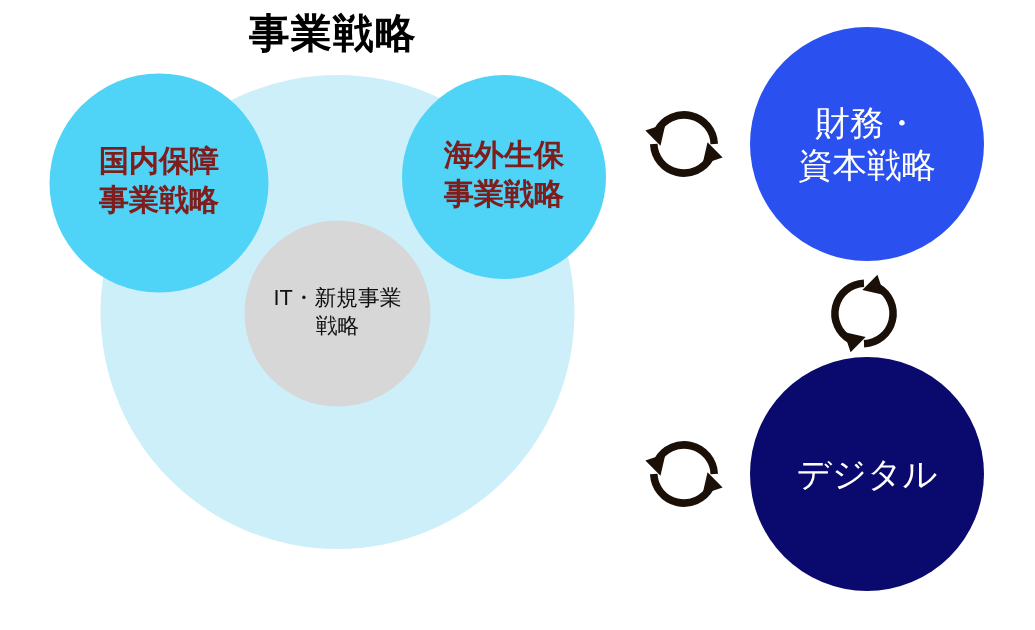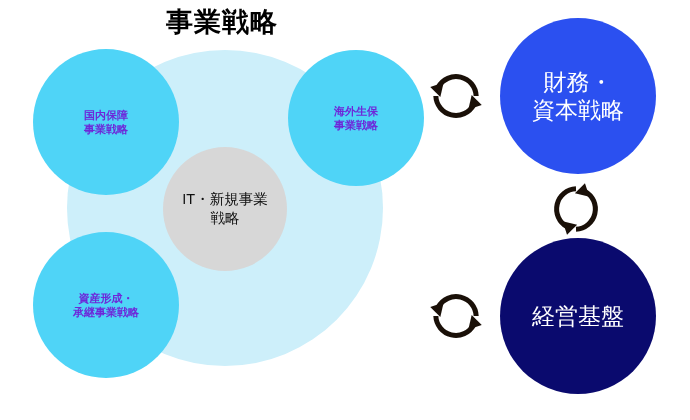--- a/index.html
+++ b/index.html
@@ -49,26 +49,26 @@
   .halo {
     left: 67px;
     top: 50px;
     width: 316px;
     height: 316px;
     background: #cdeffa;
   }
 
   .sat {
     background: #4fd4f7;
-    color: #6d28d9;
-    font-size: 11px;
+    color: #7f1d1d;
+    font-size: 20px;
     font-weight: bold;
   }
   .sat-tl { left: 33px;  top: 49px;  width: 146px; height: 146px; }
-  .sat-tr { left: 288px; top: 50px;  width: 136px; height: 136px; }
+  .sat-tr { left: 268px; top: 50px;  width: 136px; height: 136px; }
   .sat-bl { left: 33px;  top: 232px; width: 146px; height: 146px; }
   .sat-br { left: 276px; top: 237px; width: 136px; height: 136px; }
 
   .core {
     left: 163px;
     top: 147px;
     width: 124px;
     height: 124px;
     background: #d7d7d7;
     color: #101010;
@@ -110,38 +110,34 @@
   <div class="circle sat sat-tl">
     <span class="label">国内保障
 事業戦略</span>
   </div>
 
   <div class="circle sat sat-tr">
     <span class="label">海外生保
 事業戦略</span>
   </div>
 
-  <div class="circle sat sat-bl">
-    <span class="label">資産形成・
-承継事業戦略</span>
-  </div>
 
 
   <div class="circle core">
     <span class="label">IT・新規事業
 戦略</span>
   </div>
 
   <div class="circle pillar pillar-finance">
     <span class="label">財務・
 資本戦略</span>
   </div>
 
   <div class="circle pillar pillar-base">
-    <span class="label">経営基盤</span>
+    <span class="label">デジタル</span>
   </div>
 
   <div class="cycle cycle-top-left">
     <svg viewBox="0 0 100 100" xmlns="http://www.w3.org/2000/svg">
       <g fill="none" stroke="#1a1008" stroke-width="9" stroke-linecap="butt">
         <path d="M 18.5 34 A 36 36 0 0 1 86 50"></path>
         <path d="M 81.5 66 A 36 36 0 0 1 14 50"></path>
       </g>
       <polygon points="28,26 4,34 22,52" fill="#1a1008"></polygon>
       <polygon points="72,74 96,66 78,48" fill="#1a1008"></polygon>

